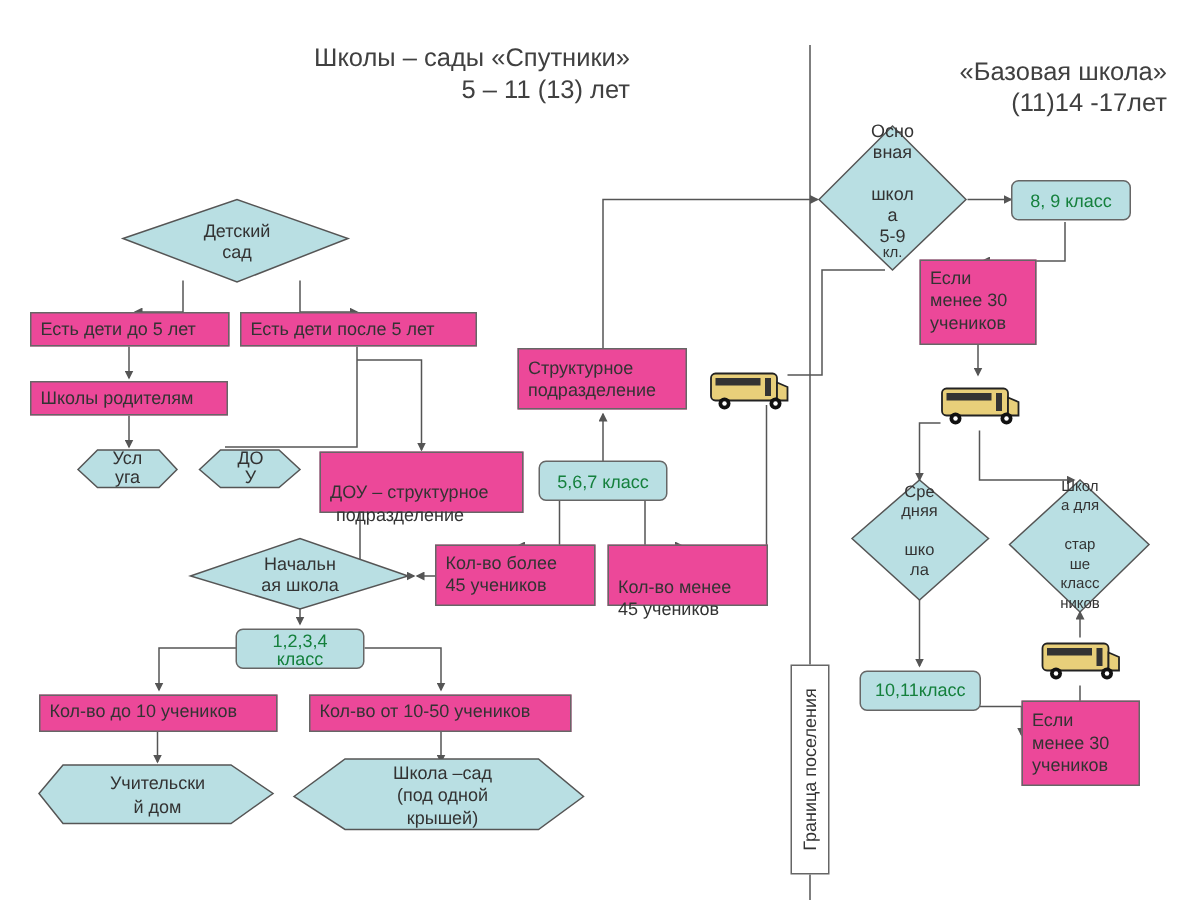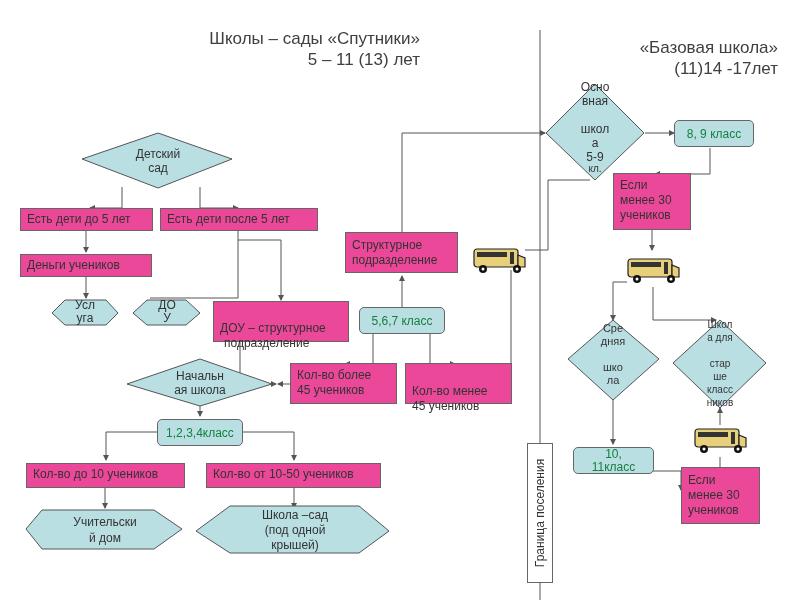--- a/index.html
+++ b/index.html
@@ -83,42 +83,42 @@
   <div>(11)14 -17лет</div>
 </div>
 
 <div class="lbl" style="left:118px; top:147px; width:80px;">
   <div>Детский</div>
   <div>сад</div>
 </div>
 
 <div class="box" style="left:20px; top:208px; width:133px; height:23px;"><span>Есть дети до 5 лет</span></div>
 <div class="box" style="left:160px; top:208px; width:158px; height:23px;"><span>Есть  дети после 5 лет</span></div>
-<div class="box" style="left:20px; top:254px; width:132px; height:23px;"><span>Деньги учеников</span></div>
+<div class="box" style="left:20px; top:254px; width:132px; height:23px;"><span>Школы родителям</span></div>
 
 <div class="lbl" style="left:65px; top:299px; width:40px; line-height:13px;">
   <div>Усл</div>
   <div>уга</div>
 </div>
 <div class="lbl" style="left:147px; top:299px; width:40px; line-height:13px;">
   <div>ДО</div>
   <div>У</div>
 </div>
 
 <div class="box" style="left:213px; top:301px; width:136px; height:41px; padding-top:19px;">
   <div>ДОУ – структурное</div>
   <div style="padding-left:4px;">подразделение</div>
 </div>
 
 <div class="lbl" style="left:160px; top:369px; width:80px;">
   <div>Начальн</div>
   <div>ая школа</div>
 </div>
 
-<div class="rbox" style="left:157px; top:419px; width:86px; height:27px; flex-direction:row; line-height:12px;">
+<div class="rbox" style="left:157px; top:419px; width:86px; height:27px; flex-direction:column; line-height:12px;">
   <div>1,2,3,4</div>
   <div>класс</div>
 </div>
 
 <div class="box" style="left:26px; top:463px; width:159px; height:25px;"><span>Кол-во до 10 учеников</span></div>
 <div class="box" style="left:206px; top:463px; width:175px; height:25px;"><span>Кол-во от 10-50 учеников</span></div>
 
 <div class="lbl" style="left:55px; top:514px; width:100px; line-height:16px;">
   <div>Учительски</div>
   <div>й дом</div>
@@ -180,21 +180,21 @@
 <div class="lbl" style="left:700px; top:318px; width:40px; line-height:13px; font-size:10px;">
   <div>Школ</div>
   <div>а для</div>
   <div style="height:13px;"></div>
   <div>стар</div>
   <div>ше</div>
   <div>класс</div>
   <div>ников</div>
 </div>
 
-<div class="rbox" style="left:573px; top:447px; width:81px; height:27px; flex-direction:column; line-height:13px;">
+<div class="rbox" style="left:573px; top:447px; width:81px; height:27px; flex-direction:row; line-height:13px;">
   <div>10,</div>
   <div>11класс</div>
 </div>
 
 <div class="box" style="left:681px; top:467px; width:79px; height:57px; padding-top:5px;">
   <div>Если</div>
   <div>менее 30</div>
   <div>учеников</div>
 </div>
 

